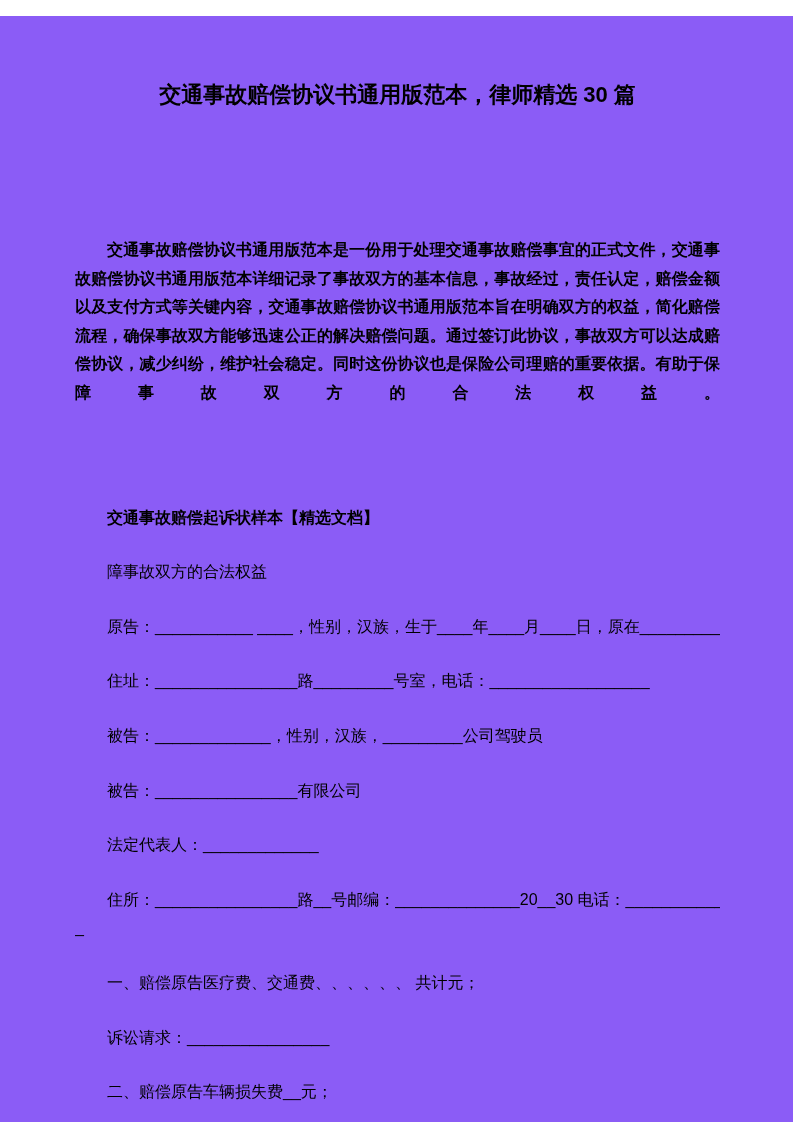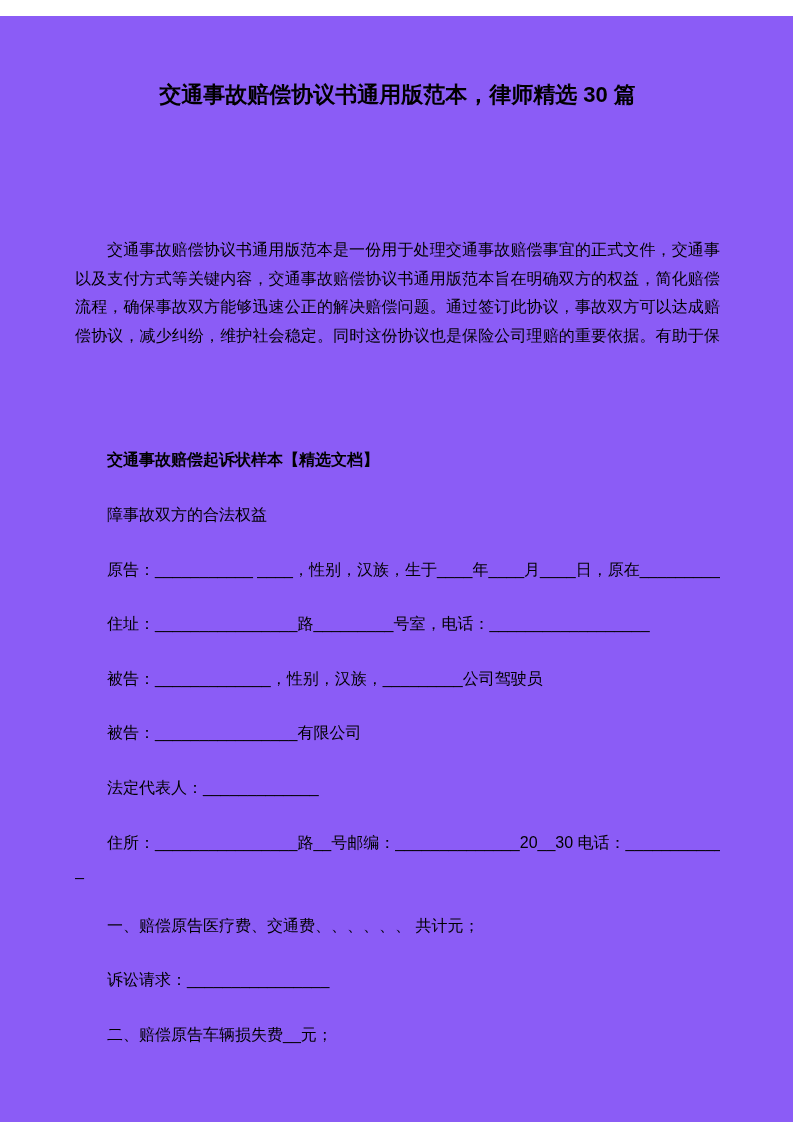--- a/index.html
+++ b/index.html
@@ -27,20 +27,21 @@
   .intro {
     margin-top: 124px;
   }
   .jline {
     line-height: 28.6px;
     white-space: nowrap;
     text-align: justify;
     text-align-last: justify;
     text-justify: inter-character;
     overflow: hidden;
+    font-weight: bold;
   }
   .section-heading {
     margin-top: 96px;
     font-weight: bold;
     line-height: 28.6px;
     white-space: nowrap;
   }
   .para {
     margin-top: 26px;
     line-height: 28.6px;
@@ -54,23 +55,25 @@
 </style>
 </head>
 <body>
 
 <div class="page">
 
   <div class="doc-title">交通事故赔偿协议书通用版范本，律师精选 30 篇</div>
 
   <div class="intro">
     <div class="jline ind">交通事故赔偿协议书通用版范本是一份用于处理交通事故赔偿事宜的正式文件，交通事</div>
+    <div class="jline">故赔偿协议书通用版范本详细记录了事故双方的基本信息，事故经过，责任认定，赔偿金额</div>
     <div class="jline">以及支付方式等关键内容，交通事故赔偿协议书通用版范本旨在明确双方的权益，简化赔偿</div>
     <div class="jline">流程，确保事故双方能够迅速公正的解决赔偿问题。通过签订此协议，事故双方可以达成赔</div>
     <div class="jline">偿协议，减少纠纷，维护社会稳定。同时这份协议也是保险公司理赔的重要依据。有助于保</div>
+    <div class="jline">障事故双方的合法权益。</div>
   </div>
 
   <div class="section-heading ind">交通事故赔偿起诉状样本【精选文档】</div>
 
   <div class="para">
     <div class="pline ind">障事故双方的合法权益</div>
   </div>
 
   <div class="para">
     <div class="pline ind">原告：___________ ____，性别，汉族，生于____年____月____日，原在_________公</div>

